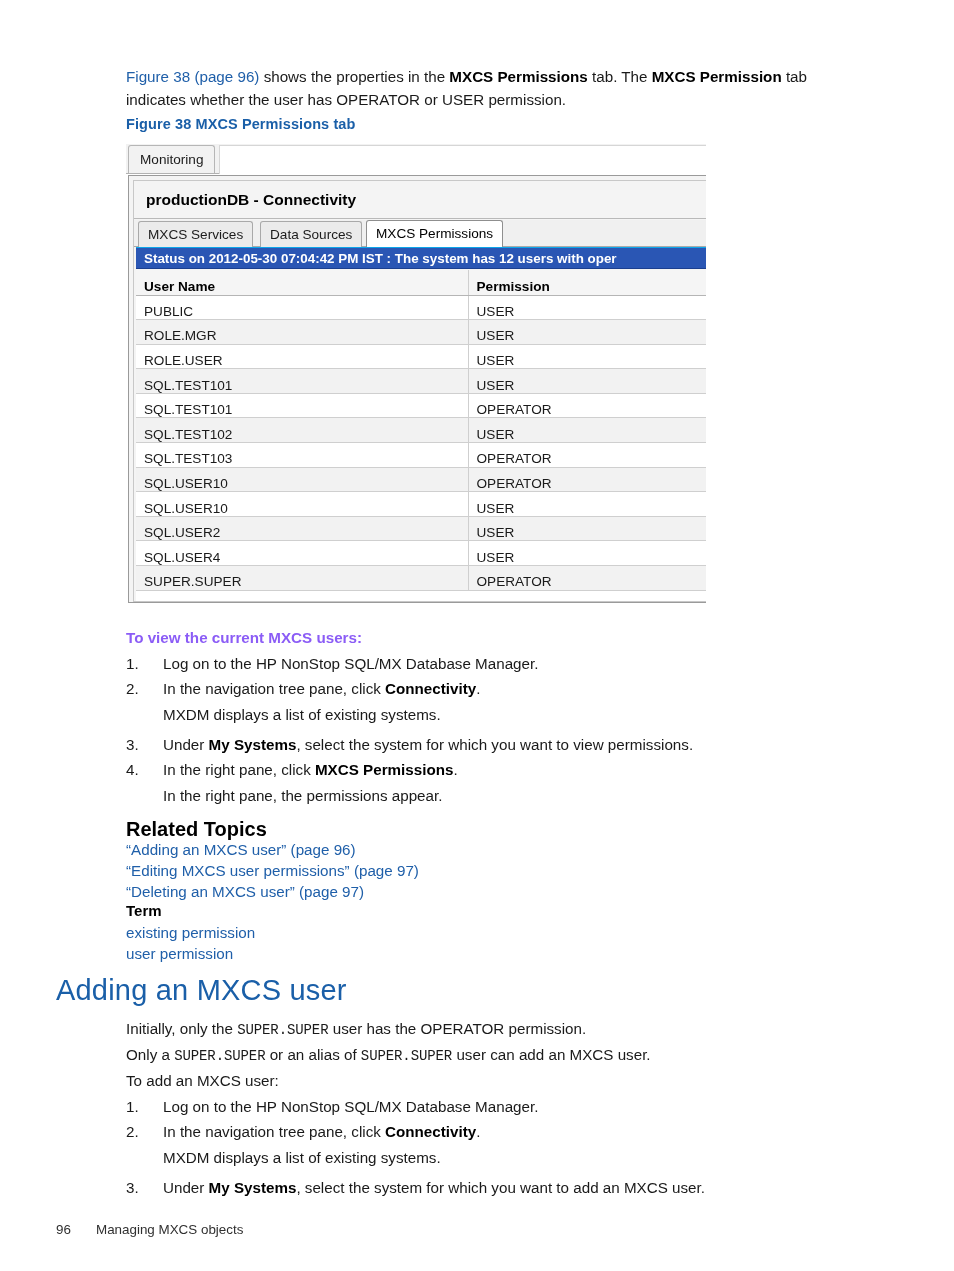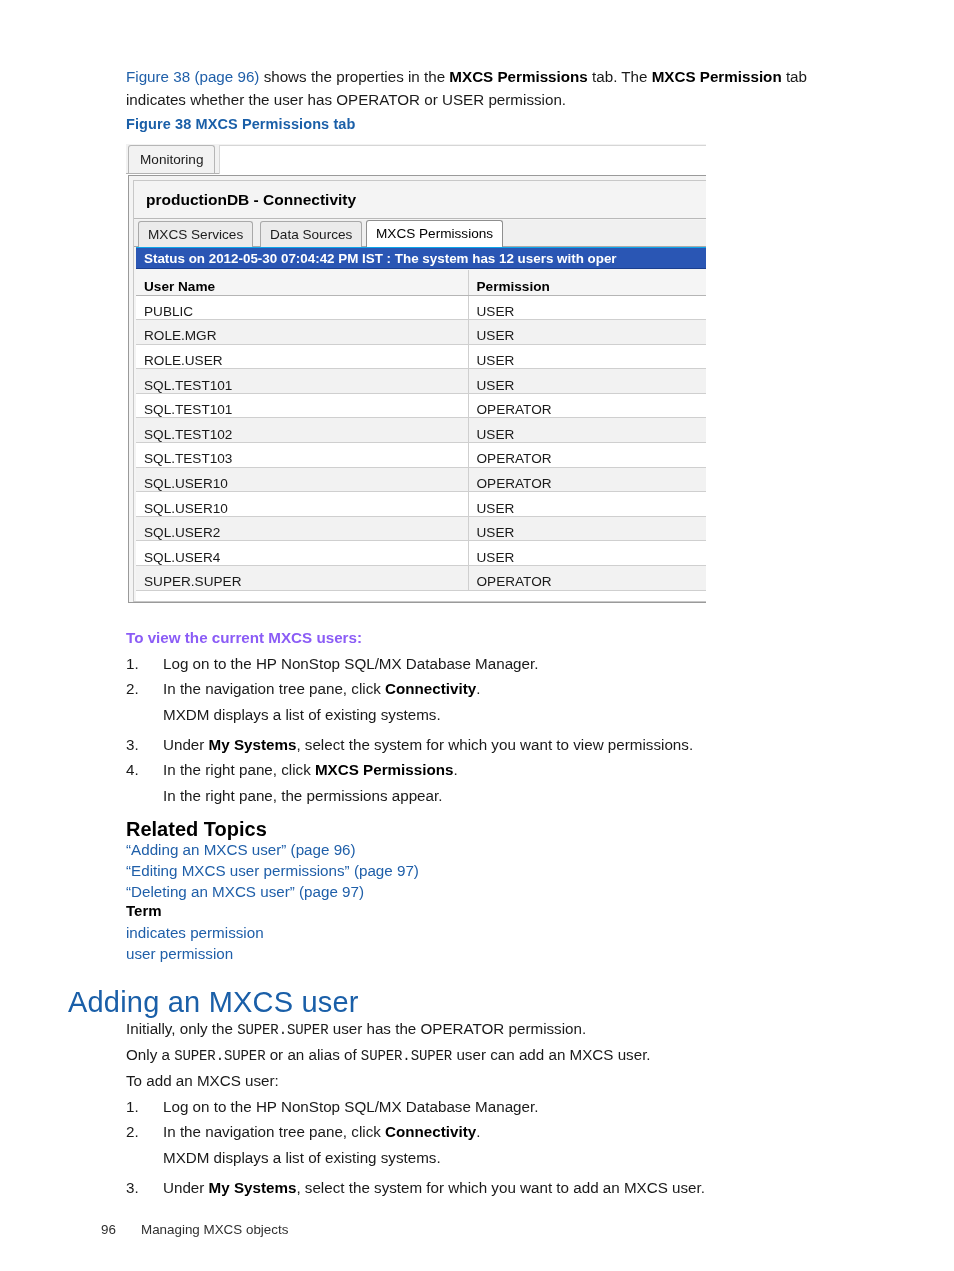--- a/index.html
+++ b/index.html
@@ -298,21 +298,21 @@
     top: 922px;
     font-size: 15.2px;
     line-height: 21px;
     color: #1f5fa9;
   }
 
   h1.section {
     position: absolute;
     left: 56px;
     top: 974px;
-    margin: 12px;
+    margin: 0;
     font-size: 29px;
     font-weight: normal;
     color: #1a5fa8;
     letter-spacing: .2px;
   }
 
   .para {
     position: absolute;
     left: 126px;
     font-size: 15.2px;
@@ -330,21 +330,21 @@
   }
 
   
   .footer {
     position: absolute;
     left: 56px;
     top: 1222px;
     font-size: 13.4px;
     color: #303030;
   }
-  .footer .pg { display: inline-block; width: 40px; margin-left: 45px; }
+  .footer .pg { display: inline-block; width: 40px; }
 </style>
 </head>
 <body>
 
 <div class="page">
 
   <p class="intro">
     <span class="link">Figure 38 (page 96)</span><span> shows the properties in the </span><span class="b">MXCS Permissions</span><span> tab. The </span><span class="b">MXCS Permission</span><span> tab indicates whether the user has OPERATOR or USER permission.</span>
   </p>
 
@@ -460,21 +460,21 @@
   </ol>
 
   <div class="related-head">Related Topics</div>
   <div class="related-links">
     <div>“Adding an MXCS user” (page 96)</div>
     <div>“Editing MXCS user permissions” (page 97)</div>
     <div>“Deleting an MXCS user” (page 97)</div>
   </div>
   <div class="term-head">Term</div>
   <div class="term-links">
-    <div>indicates permission</div>
+    <div>existing permission</div>
     <div>user permission</div>
   </div>
 
   <h1 class="section">Adding an MXCS user</h1>
 
   <div class="para p1">
     <span>Initially, only the </span><span class="mono">SUPER.SUPER</span><span> user has the OPERATOR permission.</span>
   </div>
   <div class="para p2">
     <span>Only a </span><span class="mono">SUPER.SUPER</span><span> or an alias of </span><span class="mono">SUPER.SUPER</span><span> user can add an MXCS user.</span>

